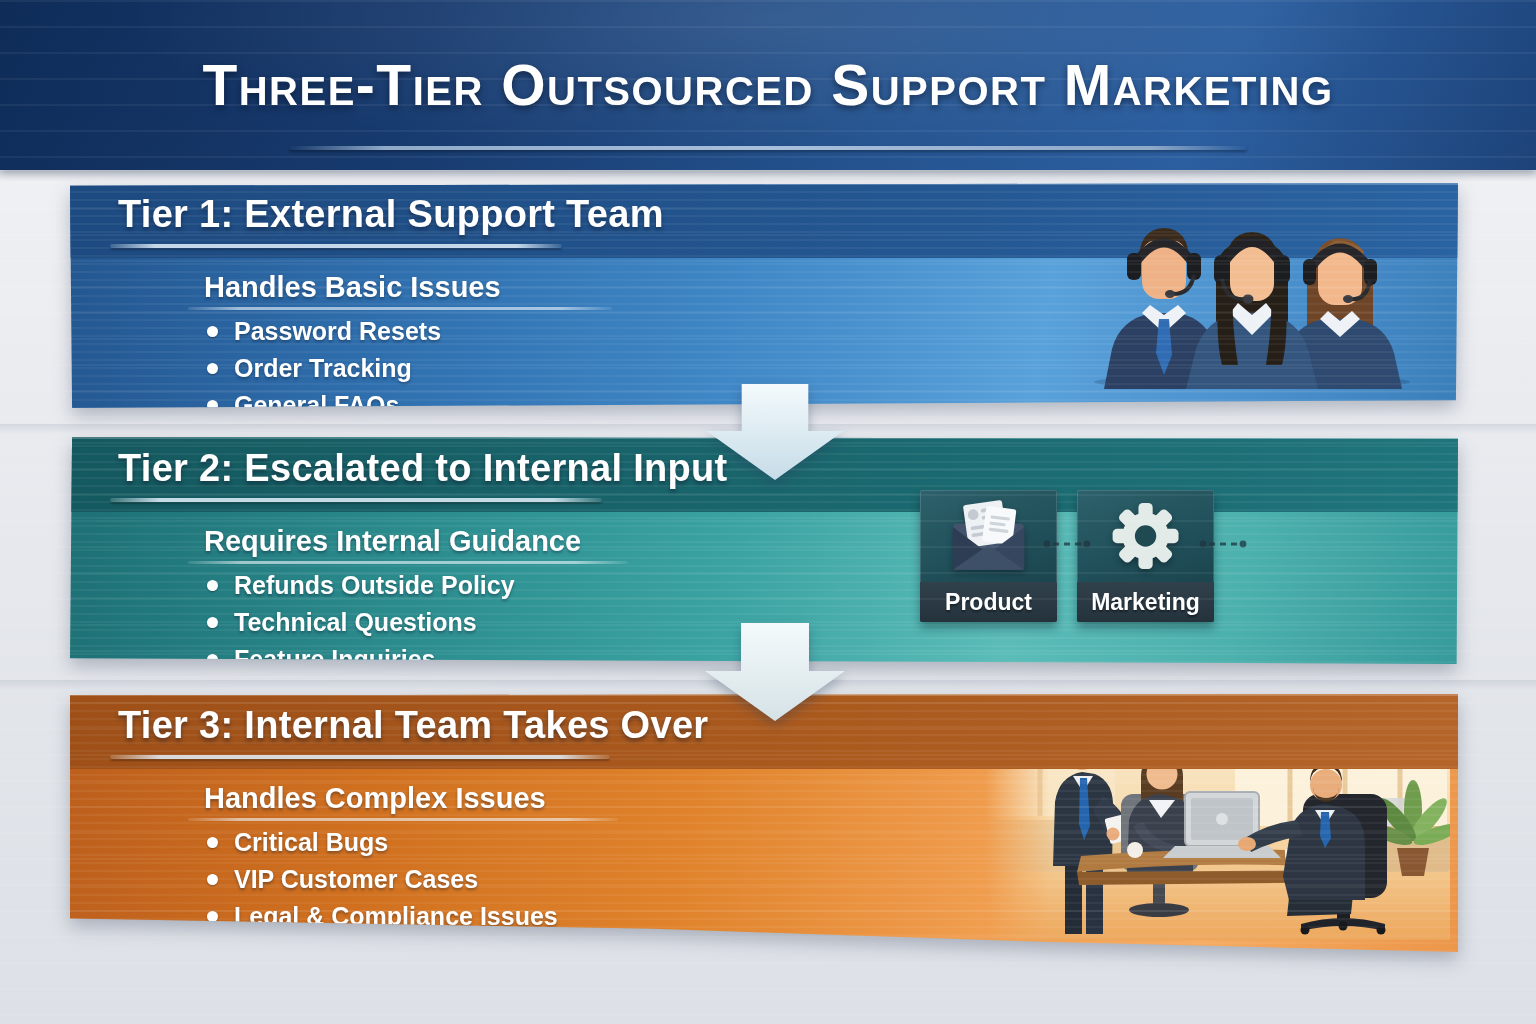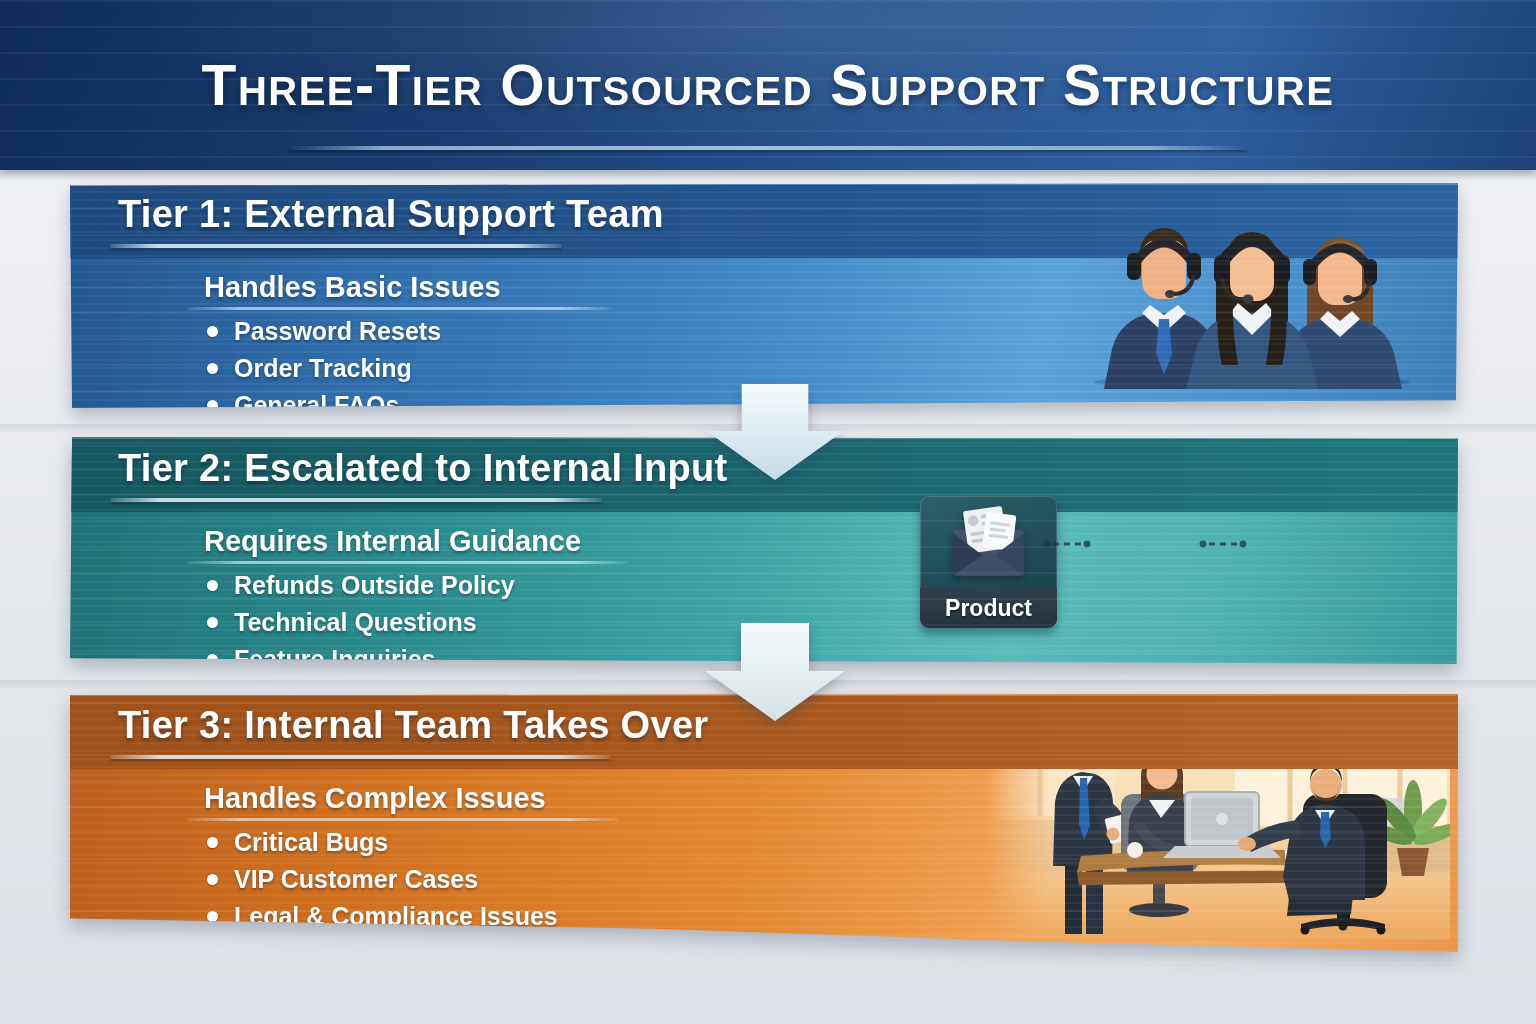--- a/index.html
+++ b/index.html
@@ -85,21 +85,21 @@
   .bullets li::before{
     content:"";position:absolute;left:3px;top:10px;width:11px;height:11px;border-radius:50%;
     background:#ffffff;box-shadow:0 1px 2px rgba(0,0,0,.35);
   }
   
   .agents{position:absolute;left:1012px;top:10px;width:340px;height:196px;}
   
   .flow-arrow{position:absolute;width:140px;z-index:6;filter:drop-shadow(0 5px 6px rgba(40,60,90,.35));}
   
   .dept-card{
-    position:absolute;top:59px;width:137px;height:132px;border-radius:9px;overflow:hidden;z-index:2;
+    position:absolute;top:53px;width:137px;height:132px;border-radius:2px;overflow:hidden;z-index:2;
     background:linear-gradient(160deg,#2d616b 0%,#21505a 45%,#173e47 100%);
     box-shadow:0 6px 10px rgba(5,30,40,.40), inset 0 0 0 1px rgba(255,255,255,.14);
   }
   .dept-icon{position:absolute;left:0;right:0;top:0;height:92px;display:flex;align-items:center;justify-content:center;}
   .dept-icon svg{height:82px;width:auto;filter:drop-shadow(0 3px 3px rgba(0,10,15,.35));}
   .dept-label{
     position:absolute;left:0;right:0;bottom:0;height:40px;
     background:linear-gradient(180deg,#31414c 0%,#24323c 100%);
     display:flex;align-items:center;justify-content:center;
     font-size:23px;font-weight:bold;color:#ffffff;text-shadow:0 2px 2px rgba(0,0,0,.4);
@@ -111,21 +111,21 @@
     -webkit-mask-image:linear-gradient(90deg,rgba(0,0,0,0) 0%,#000 14%);
             mask-image:linear-gradient(90deg,rgba(0,0,0,0) 0%,#000 14%);
   }
 </style>
 </head>
 <body>
 
 <div class="canvas">
 
   <div class="header">
-    <h1 class="page-title">Three-Tier Outsourced Support Structure</h1>
+    <h1 class="page-title">Three-Tier Outsourced Support Marketing</h1>
     <div class="page-title-underline"></div>
   </div>
   <div class="crease" style="top:171px"></div>
   <div class="crease" style="top:424px"></div>
   <div class="crease" style="top:680px"></div>
 
   <div class="band-wrap t1" style="top:183px;height:225px">
     <div class="band-surface">
       <div class="band-head">
         <h2 class="band-title">Tier 1: External Support Team</h2>
@@ -238,20 +238,35 @@
               <rect x="51" y="38" width="22" height="3.5" rx="1.7" fill="#cdd4da"></rect>
             </g>
             <polygon points="10,84 10,36 50,66" fill="#2e3d53"></polygon>
             <polygon points="90,84 90,36 50,66" fill="#35465e"></polygon>
             <polygon points="10,84 50,56 90,84" fill="#3d5068"></polygon>
           </svg>
         </div>
         <div class="dept-label">Product</div>
       </div>
 
+      <div class="dept-card" style="left:1007px">
+        <div class="dept-icon">
+          <svg viewBox="0 0 100 92">
+            <g transform="translate(50,46)" fill="#e3ebe8">
+              <rect x="-37" y="-8" width="74" height="16" rx="5"></rect>
+              <rect x="-37" y="-8" width="74" height="16" rx="5" transform="rotate(45)"></rect>
+              <rect x="-37" y="-8" width="74" height="16" rx="5" transform="rotate(90)"></rect>
+              <rect x="-37" y="-8" width="74" height="16" rx="5" transform="rotate(135)"></rect>
+              <circle r="26"></circle>
+              <circle r="12" fill="#1f4a52"></circle>
+            </g>
+          </svg>
+        </div>
+        <div class="dept-label">Marketing</div>
+      </div>
 
     </div>
   </div>
 
   <svg class="flow-arrow" style="left:705px;top:622px;height:100px" viewBox="0 0 140 98">
     <defs>
       <linearGradient id="agrad2" x1="0" y1="0" x2="0" y2="1">
         <stop offset="0" stop-color="#f4fafc"></stop>
           <stop offset="1" stop-color="#d5e2e6"></stop>
       </linearGradient>

